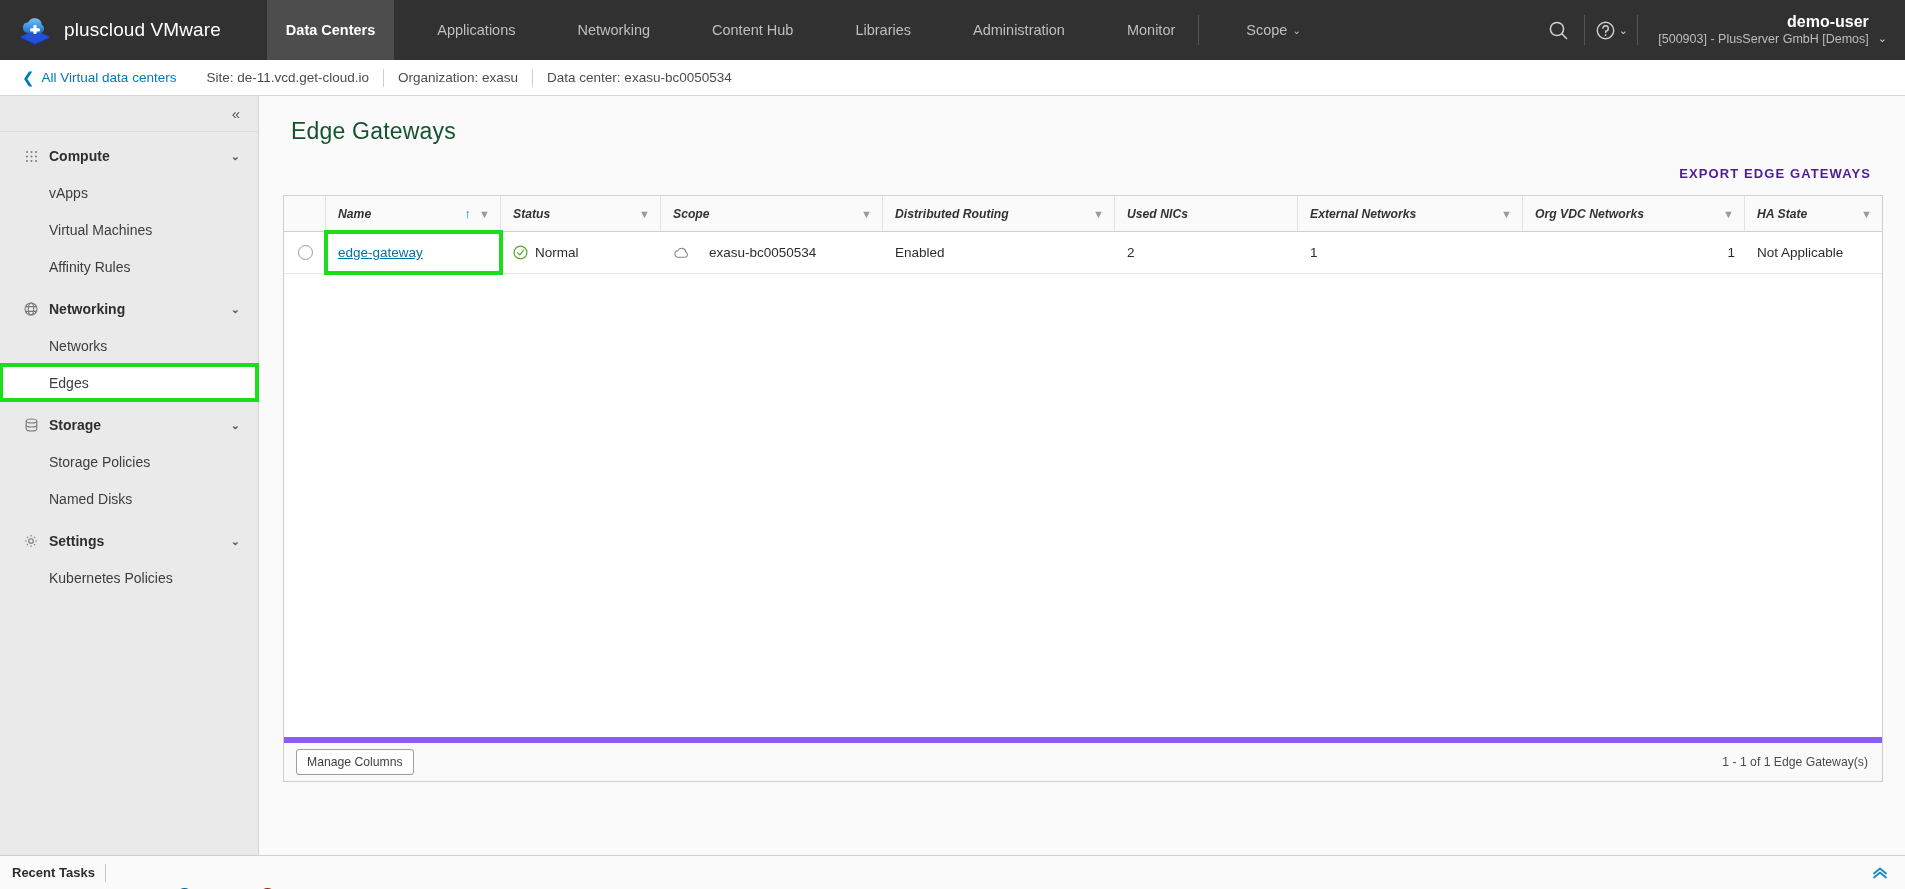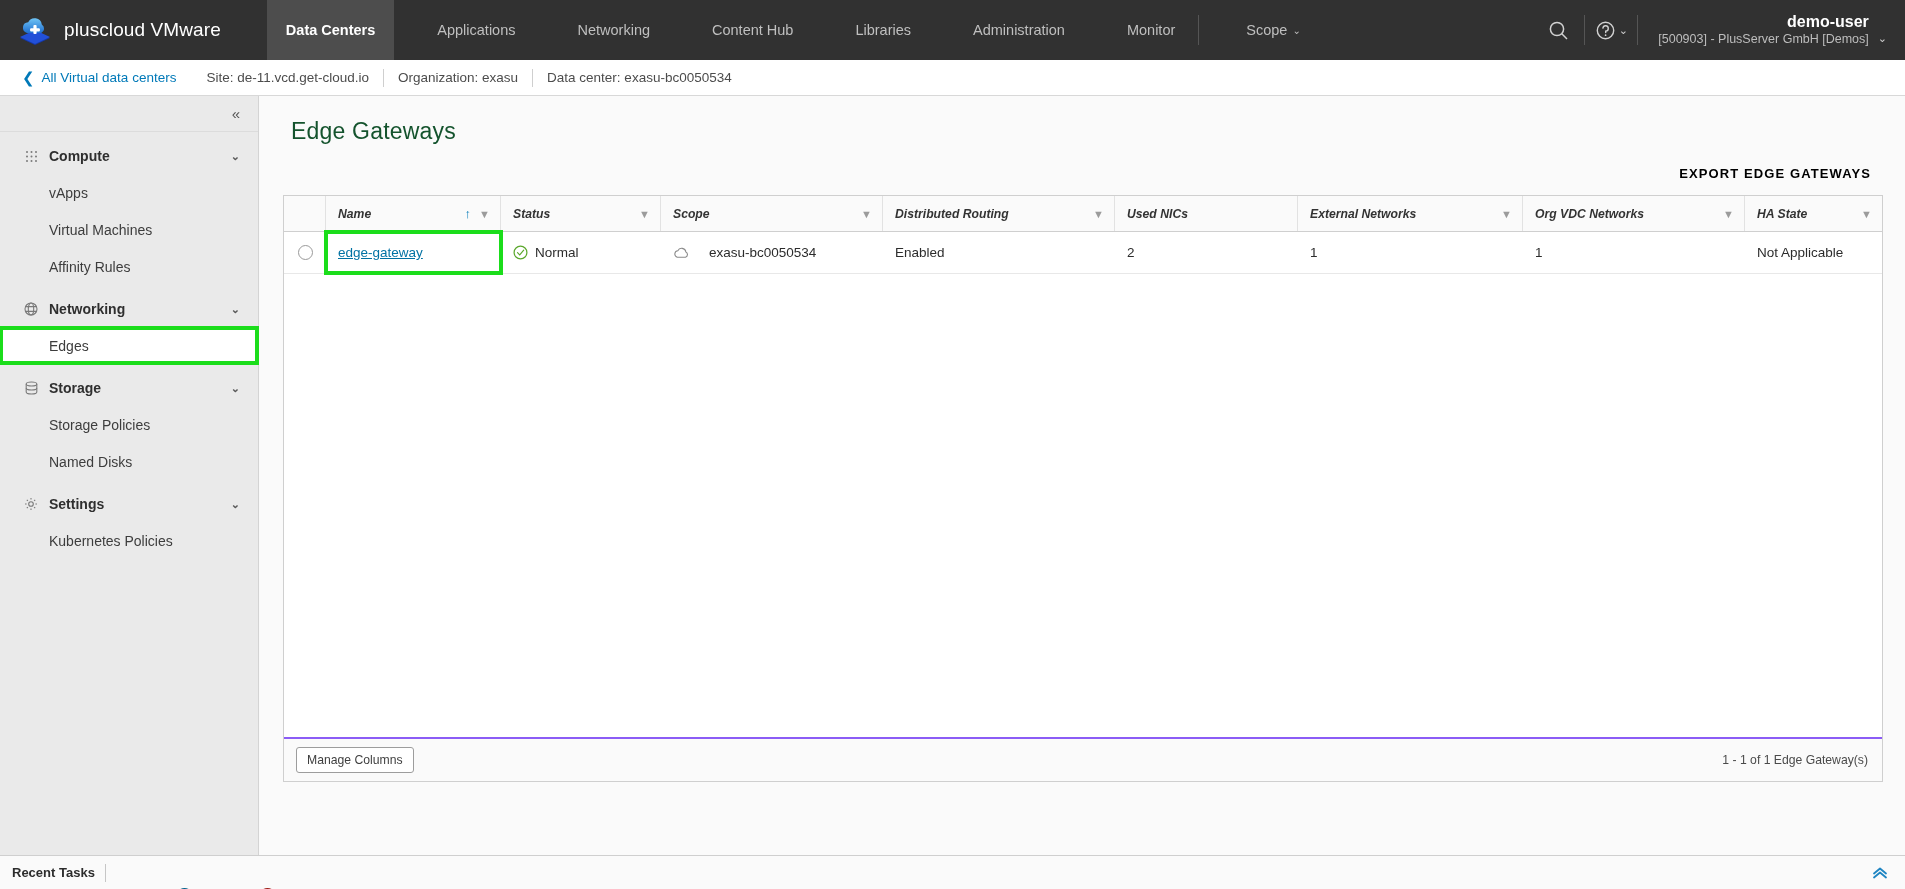--- a/index.html
+++ b/index.html
@@ -100,21 +100,21 @@
   .main { flex: 1; background: #fafafa; padding: 0 22px 0 24px; overflow: hidden; }
   .page-title {
     font-size: 23px; color: #14532d; font-weight: normal;
     padding: 22px 0 6px 8px; letter-spacing: .2px;
   }
   .action-row {
     display: flex; justify-content: flex-end; align-items: center;
     height: 44px; padding-right: 12px;
   }
   .export-btn {
-    color: #000000; font-size: 13px; font-weight: bold; letter-spacing: 1.1px;
+    color: #4c1d95; font-size: 13px; font-weight: bold; letter-spacing: 1.1px;
     cursor: pointer; background: none; border: none; font-family: inherit;
   }
 
   
   .grid {
     border: 1px solid #cfcfcf; background: #fff;
     height: 587px; display: flex; flex-direction: column;
   }
   .grid-head {
     display: flex; height: 36px; background: #fafafa;
@@ -129,21 +129,21 @@
   .th .sort { margin-left: auto; color: #0079b8; font-size: 13px; padding-right: 8px;}
   .th .filt { color: #9b9b9b; font-size: 11px; cursor: pointer; }
   .th .filt.push { margin-left: auto; }
   .col-sel  { flex: 0 0 42px; }
   .col-name { flex: 0 0 175px; }
   .col-stat { flex: 0 0 160px; gap: 22px; }
   .col-scope{ flex: 0 0 222px; }
   .col-dist { flex: 0 0 232px; }
   .col-nics { flex: 0 0 183px; }
   .col-ext  { flex: 0 0 225px; }
-  .col-org  { flex: 0 0 222px; }
+  .col-org  { flex: 0 0 222px; justify-content: flex-end; }
   .col-ha   { flex: 1 1 auto; }
 
   .grid-row {
     display: flex; height: 42px; border-bottom: 1px solid #e8e8e8;
     flex: 0 0 42px; align-items: stretch;
   }
   .td {
     display: flex; align-items: center; font-size: 13.5px; color: #2c2c2c;
     padding: 0 10px 0 12px; white-space: nowrap;
   }
@@ -156,21 +156,21 @@
   .name-cell.highlight {
     outline: 4px solid #1bdd1b; outline-offset: -2px; z-index: 3;
   }
   .name-link {
     color: #0072a3; text-decoration: underline; cursor: pointer; font-size: 13.5px;
   }
   .stat-cell { gap: 7px; }
   .scope-cell { gap: 20px; }
   .grid-body { flex: 1 1 auto; background: #fff; }
   .grid-foot {
-    height: 44px; flex: 0 0 44px; border-top: 2px solid #8b5cf6;
+    height: 44px; flex: 0 0 44px; border-top: 6px solid #8b5cf6;
     background: #fafafa; display: flex; align-items: center;
     padding: 0 14px 0 12px;
   }
   .mc-btn {
     border: 1px solid #9d9d9d; background: #fff; border-radius: 3px;
     font-size: 12.2px; color: #3f3f3f; padding: 5px 10px; cursor: pointer;
     font-family: inherit;
   }
   .pager { margin-left: auto; font-size: 12.2px; color: #4a4a4a; }
 
@@ -322,20 +322,23 @@
       <span class="g-icon">
         <svg width="14" height="14" viewBox="0 0 14 14" fill="none" stroke="#7a7a7a" stroke-width="1.1">
           <circle cx="7" cy="7" r="6"></circle>
           <ellipse cx="7" cy="7" rx="2.7" ry="6"></ellipse>
           <path d="M1.4 4.6h11.2M1.4 9.4h11.2"></path>
         </svg>
       </span>
       <span>Networking</span>
       <span class="g-caret">⌄</span>
     </div>
+    <div class="sb-item">
+        <span>Networks</span>
+      </div>
     <div class="sb-item highlight">
         <span>Edges</span>
       </div>
 
     <div class="sb-group">
       <span class="g-icon">
         <svg width="13" height="14" viewBox="0 0 13 14" fill="none" stroke="#7a7a7a" stroke-width="1.1">
           <ellipse cx="6.5" cy="3" rx="5.3" ry="2"></ellipse>
           <path d="M1.2 3v8c0 1.1 2.4 2 5.3 2s5.3-.9 5.3-2V3"></path>
           <path d="M1.2 7c0 1.1 2.4 2 5.3 2s5.3-.9 5.3-2"></path>

